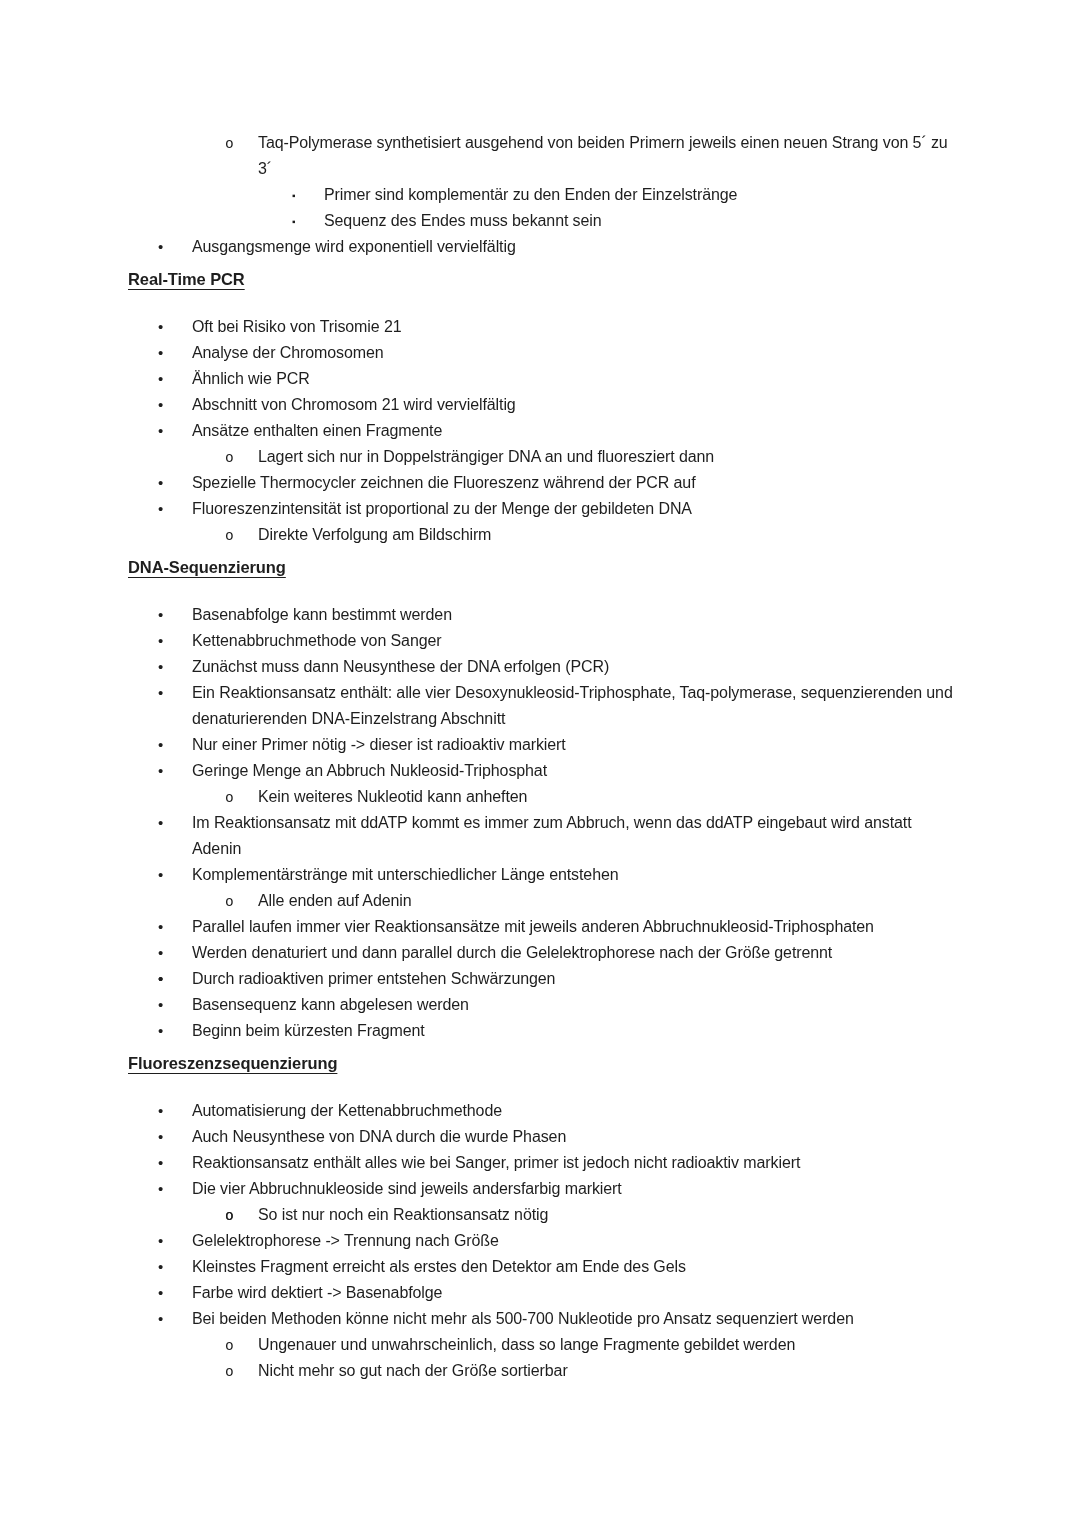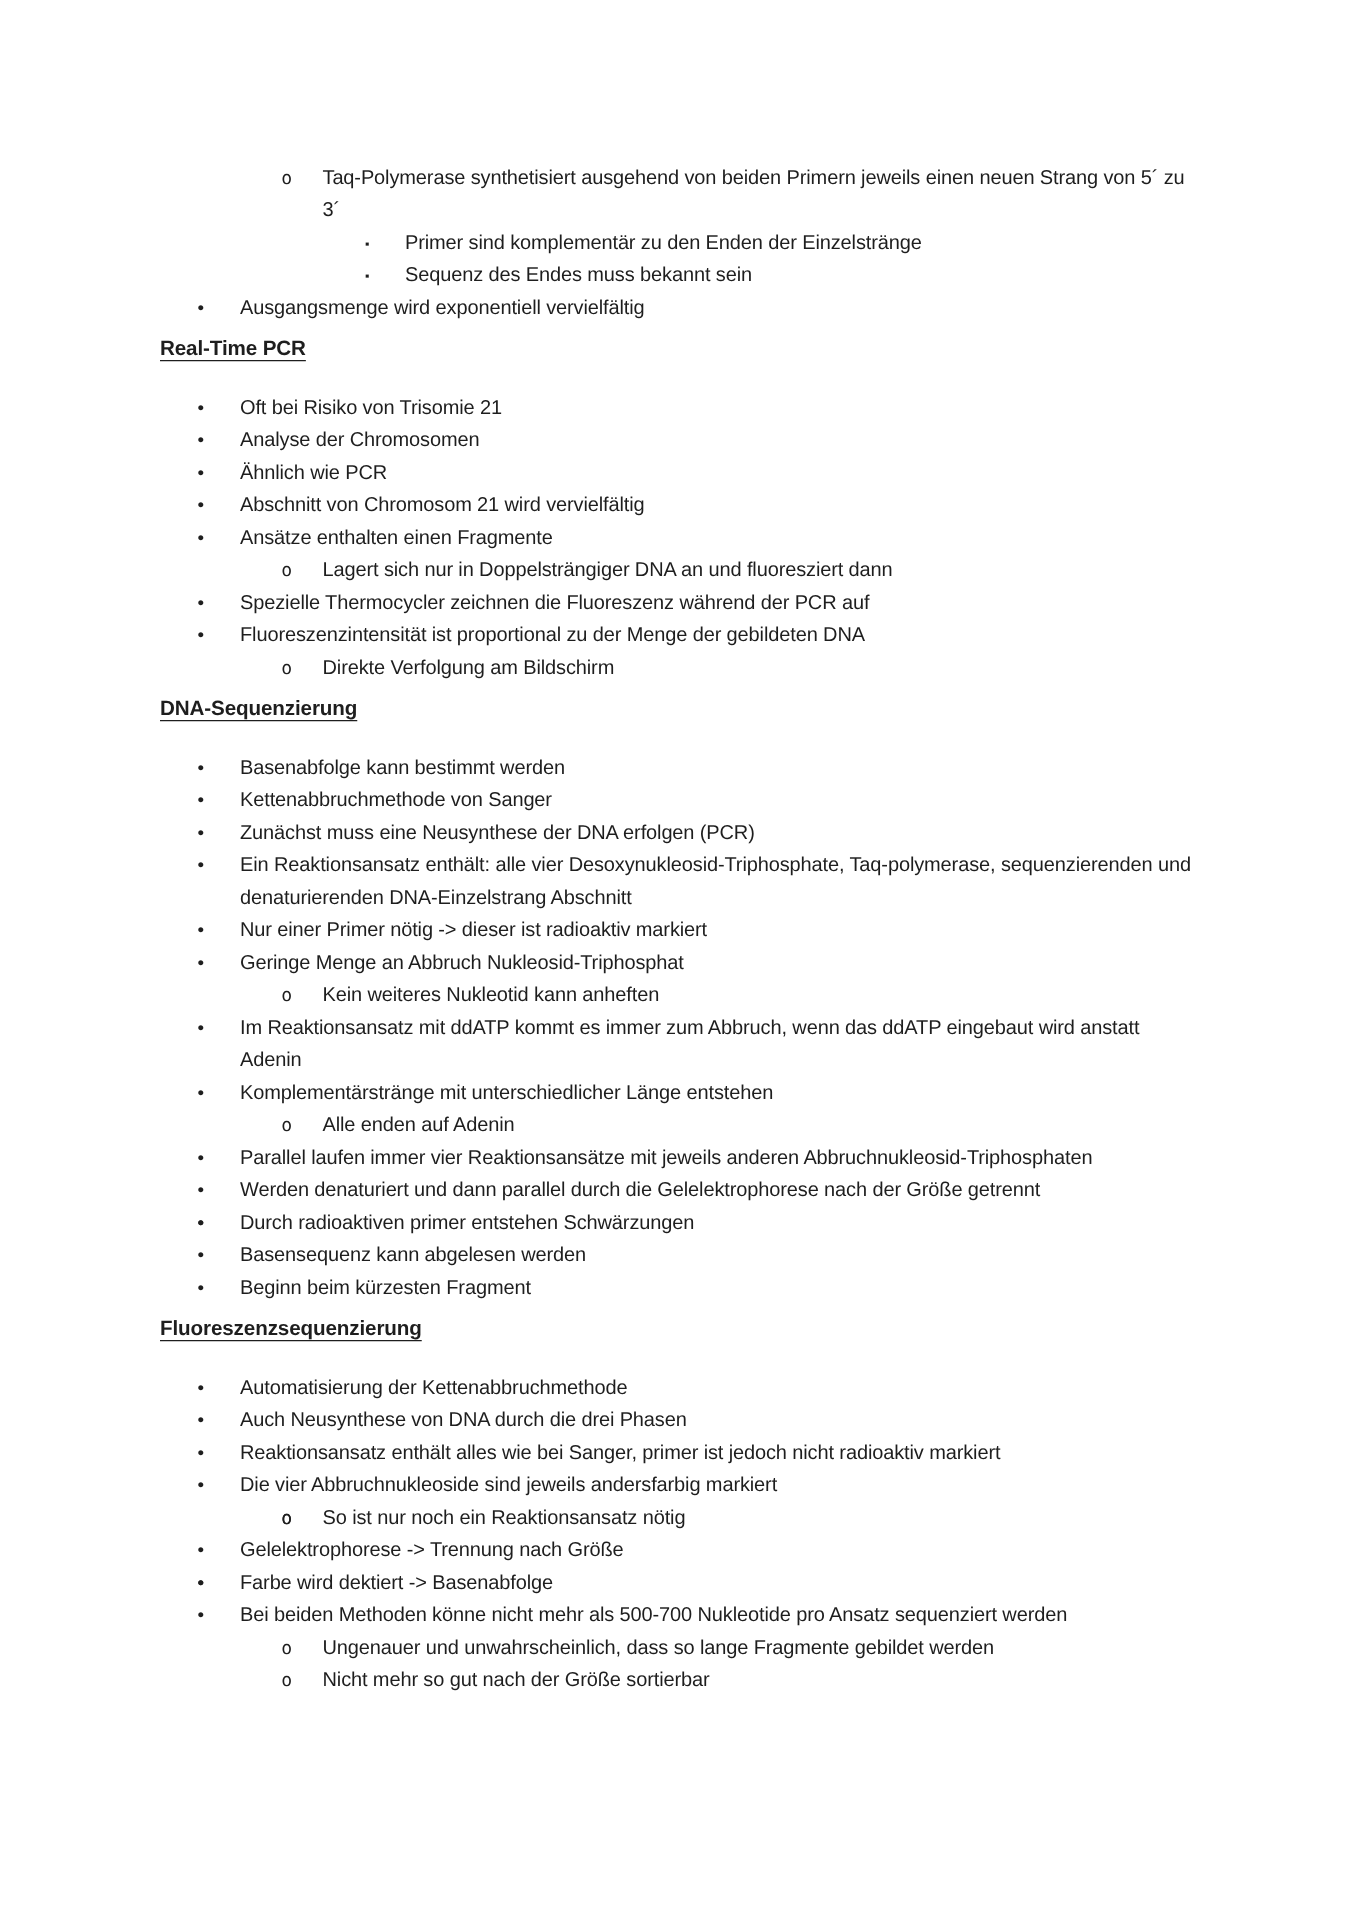--- a/index.html
+++ b/index.html
@@ -64,40 +64,40 @@
     <div class="li lvl1"><span class="marker">•</span><span>Ähnlich wie PCR</span></div>
     <div class="li lvl1"><span class="marker">•</span><span>Abschnitt von Chromosom 21 wird vervielfältig</span></div>
     <div class="li lvl1"><span class="marker">•</span><span>Ansätze enthalten einen Fragmente</span></div>
     <div class="li lvl2"><span class="marker">o</span><span>Lagert sich nur in Doppelsträngiger DNA an und fluoresziert dann</span></div>
     <div class="li lvl1"><span class="marker">•</span><span>Spezielle Thermocycler zeichnen die Fluoreszenz während der PCR auf</span></div>
     <div class="li lvl1"><span class="marker">•</span><span>Fluoreszenzintensität ist proportional zu der Menge der gebildeten DNA</span></div>
     <div class="li lvl2"><span class="marker">o</span><span>Direkte Verfolgung am Bildschirm</span></div>
     <h2 class="heading">DNA-Sequenzierung</h2>
     <div class="li lvl1"><span class="marker">•</span><span>Basenabfolge kann bestimmt werden</span></div>
     <div class="li lvl1"><span class="marker">•</span><span>Kettenabbruchmethode von Sanger</span></div>
-    <div class="li lvl1"><span class="marker">•</span><span>Zunächst muss eine Neusynthese der DNA erfolgen (PCR)</span></div>
+    <div class="li lvl1"><span class="marker">•</span><span>Zunächst muss dann Neusynthese der DNA erfolgen (PCR)</span></div>
     <div class="li lvl1"><span class="marker">•</span><span>Ein Reaktionsansatz enthält: alle vier Desoxynukleosid-Triphosphate, Taq-polymerase, sequenzierenden und denaturierenden DNA-Einzelstrang Abschnitt</span></div>
     <div class="li lvl1"><span class="marker">•</span><span>Nur einer Primer nötig -&gt; dieser ist radioaktiv markiert</span></div>
     <div class="li lvl1"><span class="marker">•</span><span>Geringe Menge an Abbruch Nukleosid-Triphosphat</span></div>
     <div class="li lvl2"><span class="marker">o</span><span>Kein weiteres Nukleotid kann anheften</span></div>
     <div class="li lvl1"><span class="marker">•</span><span>Im Reaktionsansatz mit ddATP kommt es immer zum Abbruch, wenn das ddATP eingebaut wird anstatt Adenin</span></div>
     <div class="li lvl1"><span class="marker">•</span><span>Komplementärstränge mit unterschiedlicher Länge entstehen</span></div>
     <div class="li lvl2"><span class="marker">o</span><span>Alle enden auf Adenin</span></div>
     <div class="li lvl1"><span class="marker">•</span><span>Parallel laufen immer vier Reaktionsansätze mit jeweils anderen Abbruchnukleosid-Triphosphaten</span></div>
     <div class="li lvl1"><span class="marker">•</span><span>Werden denaturiert und dann parallel durch die Gelelektrophorese nach der Größe getrennt</span></div>
     <div class="li lvl1"><span class="marker">•</span></div>
     <div class="li lvl1"><span class="marker">•</span><span>Durch radioaktiven primer entstehen Schwärzungen</span></div>
     <div class="li lvl1"><span class="marker">•</span><span>Basensequenz kann abgelesen werden</span></div>
     <div class="li lvl1"><span class="marker">•</span><span>Beginn beim kürzesten Fragment</span></div>
     <h2 class="heading">Fluoreszenzsequenzierung</h2>
     <div class="li lvl1"><span class="marker">•</span><span>Automatisierung der Kettenabbruchmethode</span></div>
-    <div class="li lvl1"><span class="marker">•</span><span>Auch Neusynthese von DNA durch die drei Phasen</span></div>
+    <div class="li lvl1"><span class="marker">•</span><span>Auch Neusynthese von DNA durch die wurde Phasen</span></div>
     <div class="li lvl1"><span class="marker">•</span><span>Reaktionsansatz enthält alles wie bei Sanger, primer ist jedoch nicht radioaktiv markiert</span></div>
     <div class="li lvl1"><span class="marker">•</span><span>Die vier Abbruchnukleoside sind jeweils andersfarbig markiert</span></div>
     <div class="li lvl2"><span class="marker">o</span></div>
     <div class="li lvl2"><span class="marker">o</span><span>So ist nur noch ein Reaktionsansatz nötig</span></div>
     <div class="li lvl1"><span class="marker">•</span><span>Gelelektrophorese -&gt; Trennung nach Größe</span></div>
-    <div class="li lvl1"><span class="marker">•</span></div>
+    <div class="li lvl1"><span class="marker">•</span><span>Kleinstes Fragment erreicht als erstes den Detektor am Ende des Gels</span></div>
     <div class="li lvl1"><span class="marker">•</span><span>Farbe wird dektiert -&gt; Basenabfolge</span></div>
     <div class="li lvl1"><span class="marker">•</span><span>Bei beiden Methoden könne nicht mehr als 500-700 Nukleotide pro Ansatz sequenziert werden</span></div>
     <div class="li lvl2"><span class="marker">o</span><span>Ungenauer und unwahrscheinlich, dass so lange Fragmente gebildet werden</span></div>
     <div class="li lvl2"><span class="marker">o</span><span>Nicht mehr so gut nach der Größe sortierbar</span></div>
   </div>
 
 </body></html>

